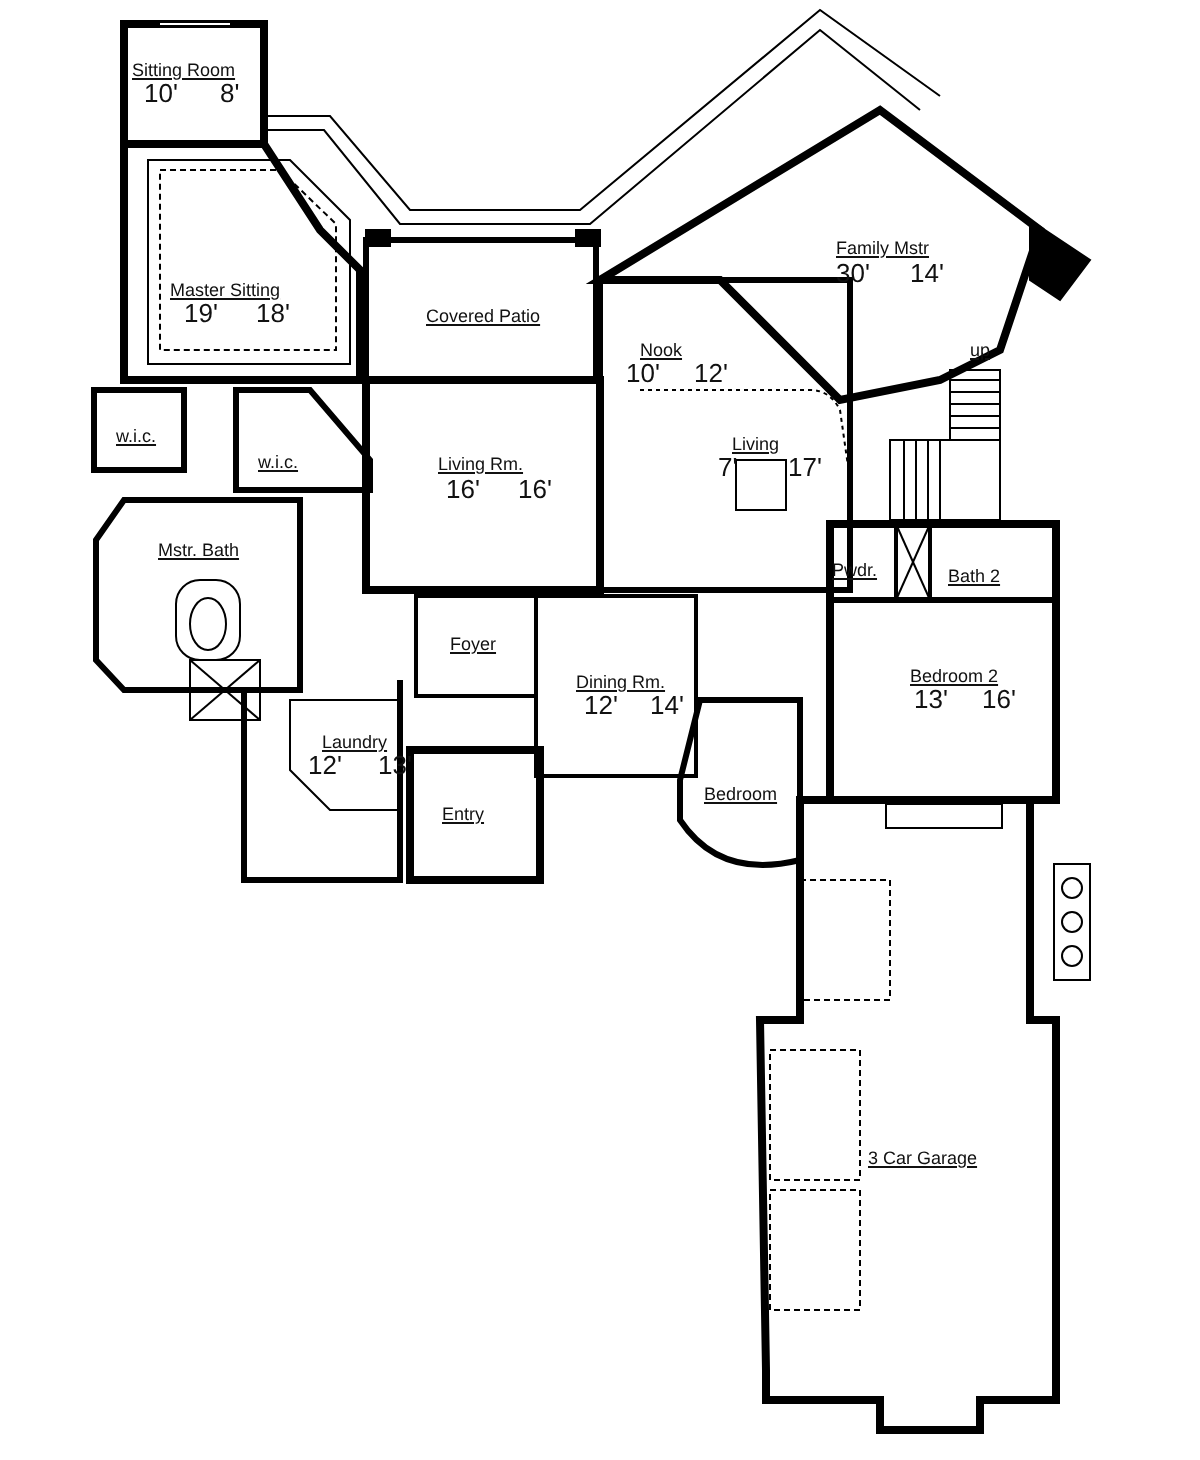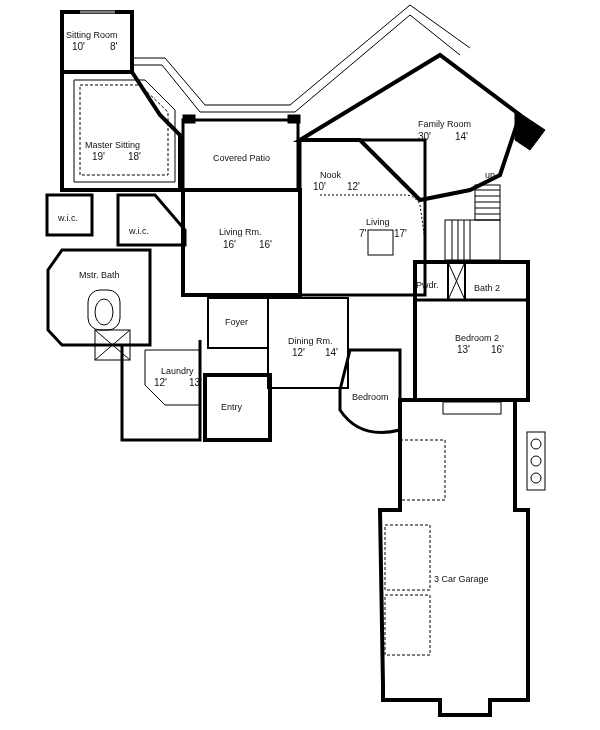--- a/index.html
+++ b/index.html
@@ -1,19 +1,19 @@
 <!DOCTYPE html>
 <html><head>
 <meta charset="utf-8">
 <style>
   html, body { margin:0; padding:0; background:#ffffff; }
   body { width:600px; height:730px; position:relative; overflow:hidden; font-family:"Liberation Sans", sans-serif; }
   svg.plan { position:absolute; left:0; top:0; }
-  .lbl { position:absolute; font-size:9px; color:#111; white-space:nowrap; line-height:11px; }
-  .dim { position:absolute; font-size:10px; color:#111; white-space:nowrap; line-height:11px; }
+  .lbl { position:absolute; font-size:9px; color:#111; white-space:nowrap; line-height:11px;text-decoration:underline; }
+  .dim { position:absolute; font-size:13px; color:#111; white-space:nowrap; line-height:11px; }
 </style>
 </head>
 <body>
 
 <svg class="plan" width="600" height="730" viewBox="0 0 600 730">
   <g fill="none" stroke="#000" stroke-width="1">
 
     <rect x="62" y="12" width="70" height="60" stroke-width="4"></rect>
     <line x1="80" y1="12" x2="115" y2="12" stroke="#fff" stroke-width="3"></line>
     <line x1="80" y1="11" x2="115" y2="11"></line>
@@ -95,21 +95,21 @@
 <div class="lbl" style="left:66px;top:30px">Sitting Room</div>
 <div class="dim" style="left:72px;top:41px">10'</div>
 <div class="dim" style="left:110px;top:41px">8'</div>
 
 <div class="lbl" style="left:85px;top:140px">Master Sitting</div>
 <div class="dim" style="left:92px;top:151px">19'</div>
 <div class="dim" style="left:128px;top:151px">18'</div>
 
 <div class="lbl" style="left:213px;top:153px">Covered Patio</div>
 
-<div class="lbl" style="left:418px;top:119px">Family Room</div>
+<div class="lbl" style="left:418px;top:119px">Family Mstr</div>
 <div class="dim" style="left:418px;top:131px">30'</div>
 <div class="dim" style="left:455px;top:131px">14'</div>
 
 <div class="lbl" style="left:320px;top:170px">Nook</div>
 <div class="dim" style="left:313px;top:181px">10'</div>
 <div class="dim" style="left:347px;top:181px">12'</div>
 
 <div class="lbl" style="left:366px;top:217px">Living</div>
 <div class="dim" style="left:359px;top:228px">7'</div>
 <div class="dim" style="left:394px;top:228px">17'</div>

